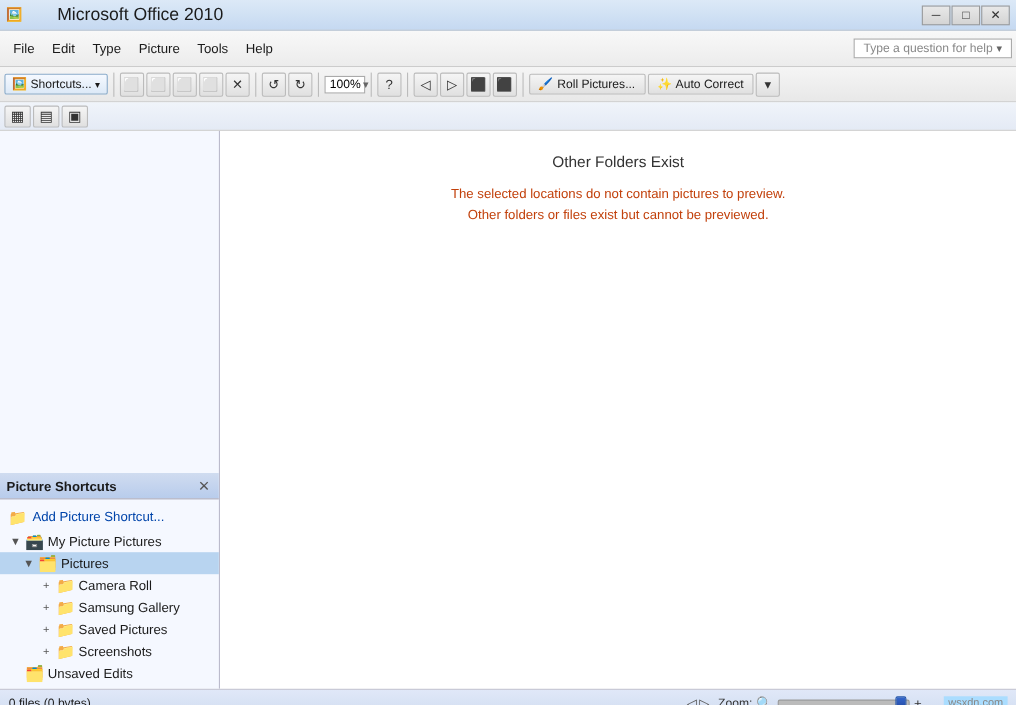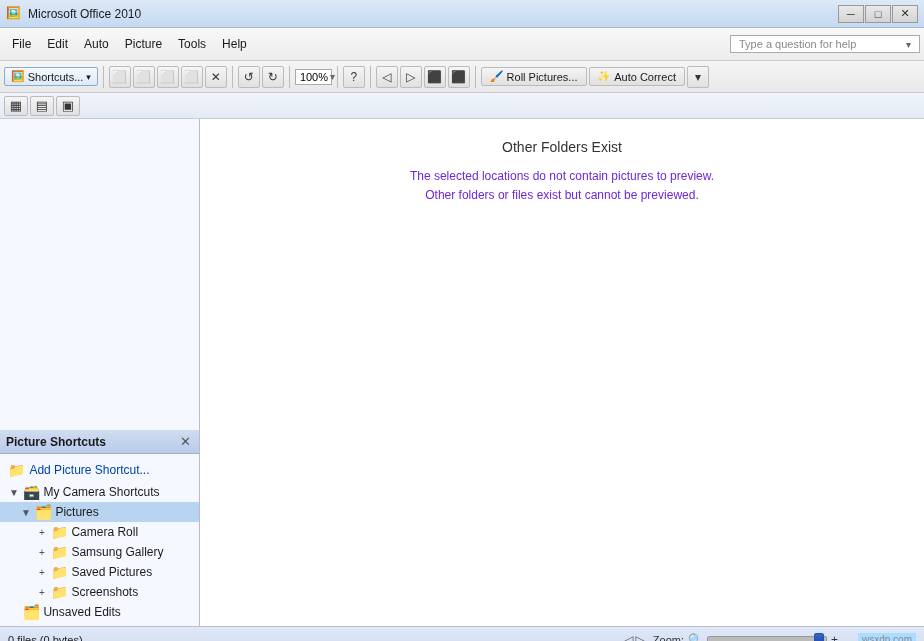--- a/index.html
+++ b/index.html
@@ -8,21 +8,21 @@
     
     #title-bar {
       background: linear-gradient(to bottom, #dce9f7, #c5d9f1);
       height: 28px;
       display: flex;
       align-items: center;
       padding: 0 6px;
       border-bottom: 1px solid #aab8cc;
     }
     #title-bar-icon { width: 16px; height: 16px; margin-right: 6px; }
-    #title-bar-text { flex: 1; font-size: 12px; color: #1a1a1a; font-weight: normal; }
+    #title-bar-text { flex: 1; font-size: 16px; color: #1a1a1a; font-weight: normal; margin-left: 24px; }
     #title-bar-controls { display: flex; gap: 1px; }
     .title-btn {
       width: 26px; height: 18px;
       background: linear-gradient(to bottom, #e8e8e8, #d4d4d4);
       border: 1px solid #999;
       font-size: 11px;
       display: flex; align-items: center; justify-content: center;
       cursor: pointer;
       color: #333;
     }
@@ -44,21 +44,21 @@
       height: 100%;
       display: flex; align-items: center;
     }
     #help-box {
       margin-left: auto;
       background: white;
       border: 1px solid #aaa;
       padding: 2px 8px;
       font-size: 11px;
       color: #888;
-      width: 190px;
+      width: 144px;
       display: flex; align-items: center;
     }
     #help-dropdown { margin-left: auto; color: #666; font-size: 10px; }
 
     
     #toolbar {
       background: linear-gradient(to bottom, #f5f5f5, #e8e8e8);
       height: 32px;
       display: flex;
       align-items: center;
@@ -187,21 +187,21 @@
     #content-area {
       flex: 1;
       background: white;
       display: flex;
       flex-direction: column;
       align-items: center;
       justify-content: flex-start;
       padding: 20px;
     }
     #other-folders-title { font-size: 14px; color: #333; margin-bottom: 12px; font-weight: normal; }
-    #other-folders-desc { font-size: 12px; color: #6d28d9; text-align: center; line-height: 1.6; }
+    #other-folders-desc { font-size: 12px; color: #c2410c; text-align: center; line-height: 1.6; }
 
     
     #status-bar {
       background: linear-gradient(to bottom, #e0e8f8, #d0dcf0);
       height: 26px;
       display: flex;
       align-items: center;
       padding: 0 8px;
       border-top: 1px solid #bbc;
     }
@@ -240,21 +240,21 @@
   <div id="title-bar-controls">
     <div class="title-btn">─</div>
     <div class="title-btn">□</div>
     <div class="title-btn">✕</div>
   </div>
 </div>
 
 <div id="menu-bar">
   <div class="menu-item">File</div>
   <div class="menu-item">Edit</div>
-  <div class="menu-item">Auto</div>
+  <div class="menu-item">Type</div>
   <div class="menu-item">Picture</div>
   <div class="menu-item">Tools</div>
   <div class="menu-item">Help</div>
   <div id="help-box">
     <span style="color:#888; font-size:11px;">Type a question for help</span>
     <span id="help-dropdown">▾</span>
   </div>
 </div>
 
 <div id="toolbar">
@@ -311,21 +311,21 @@
     </div>
     <div class="sidebar-section">
       <div class="add-shortcut">
         <span class="add-shortcut-icon">📁</span>
         <span>Add Picture Shortcut...</span>
       </div>
 
       <div class="tree-item">
         <span class="tree-expand">▼</span>
         <span class="tree-folder-icon blue">🗃️</span>
-        <span>My Camera Shortcuts</span>
+        <span>My Picture Pictures</span>
       </div>
 
       <div class="tree-item tree-indent-1 selected">
         <span class="tree-expand">▼</span>
         <span class="tree-folder-icon blue">🗂️</span>
         <span>Pictures</span>
       </div>
 
       <div class="tree-item tree-indent-2">
         <span class="tree-expand">+</span>

